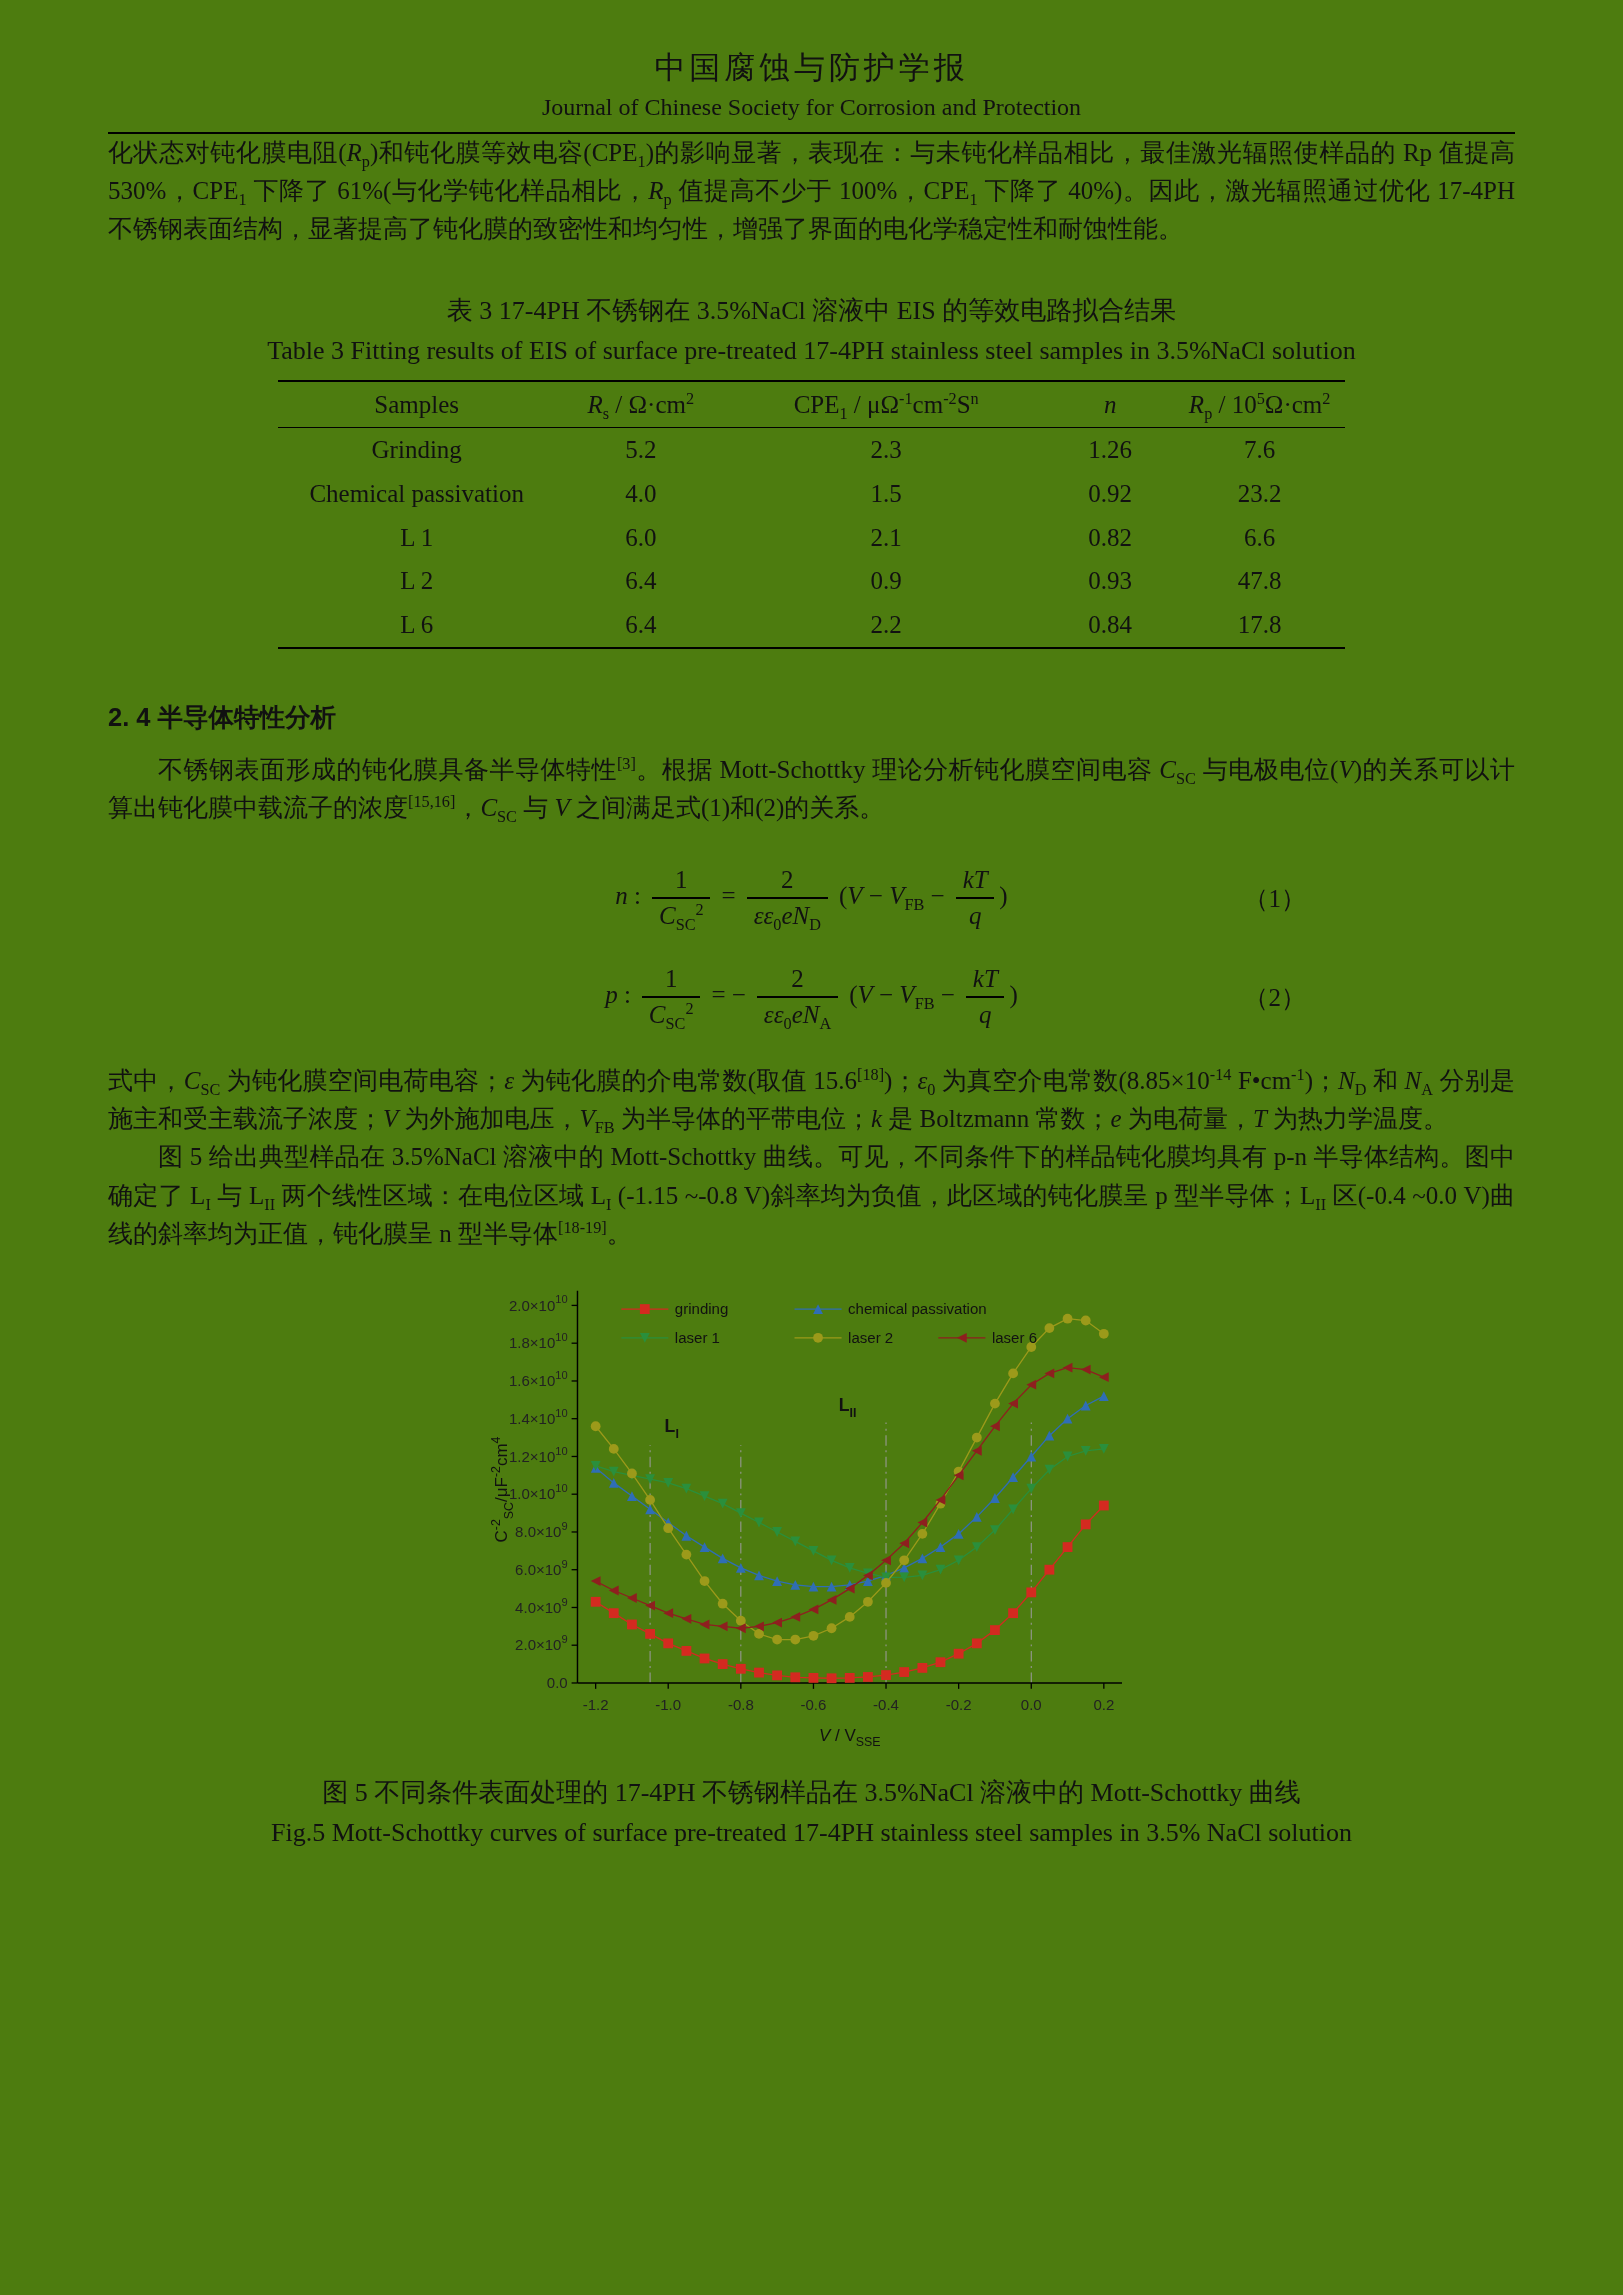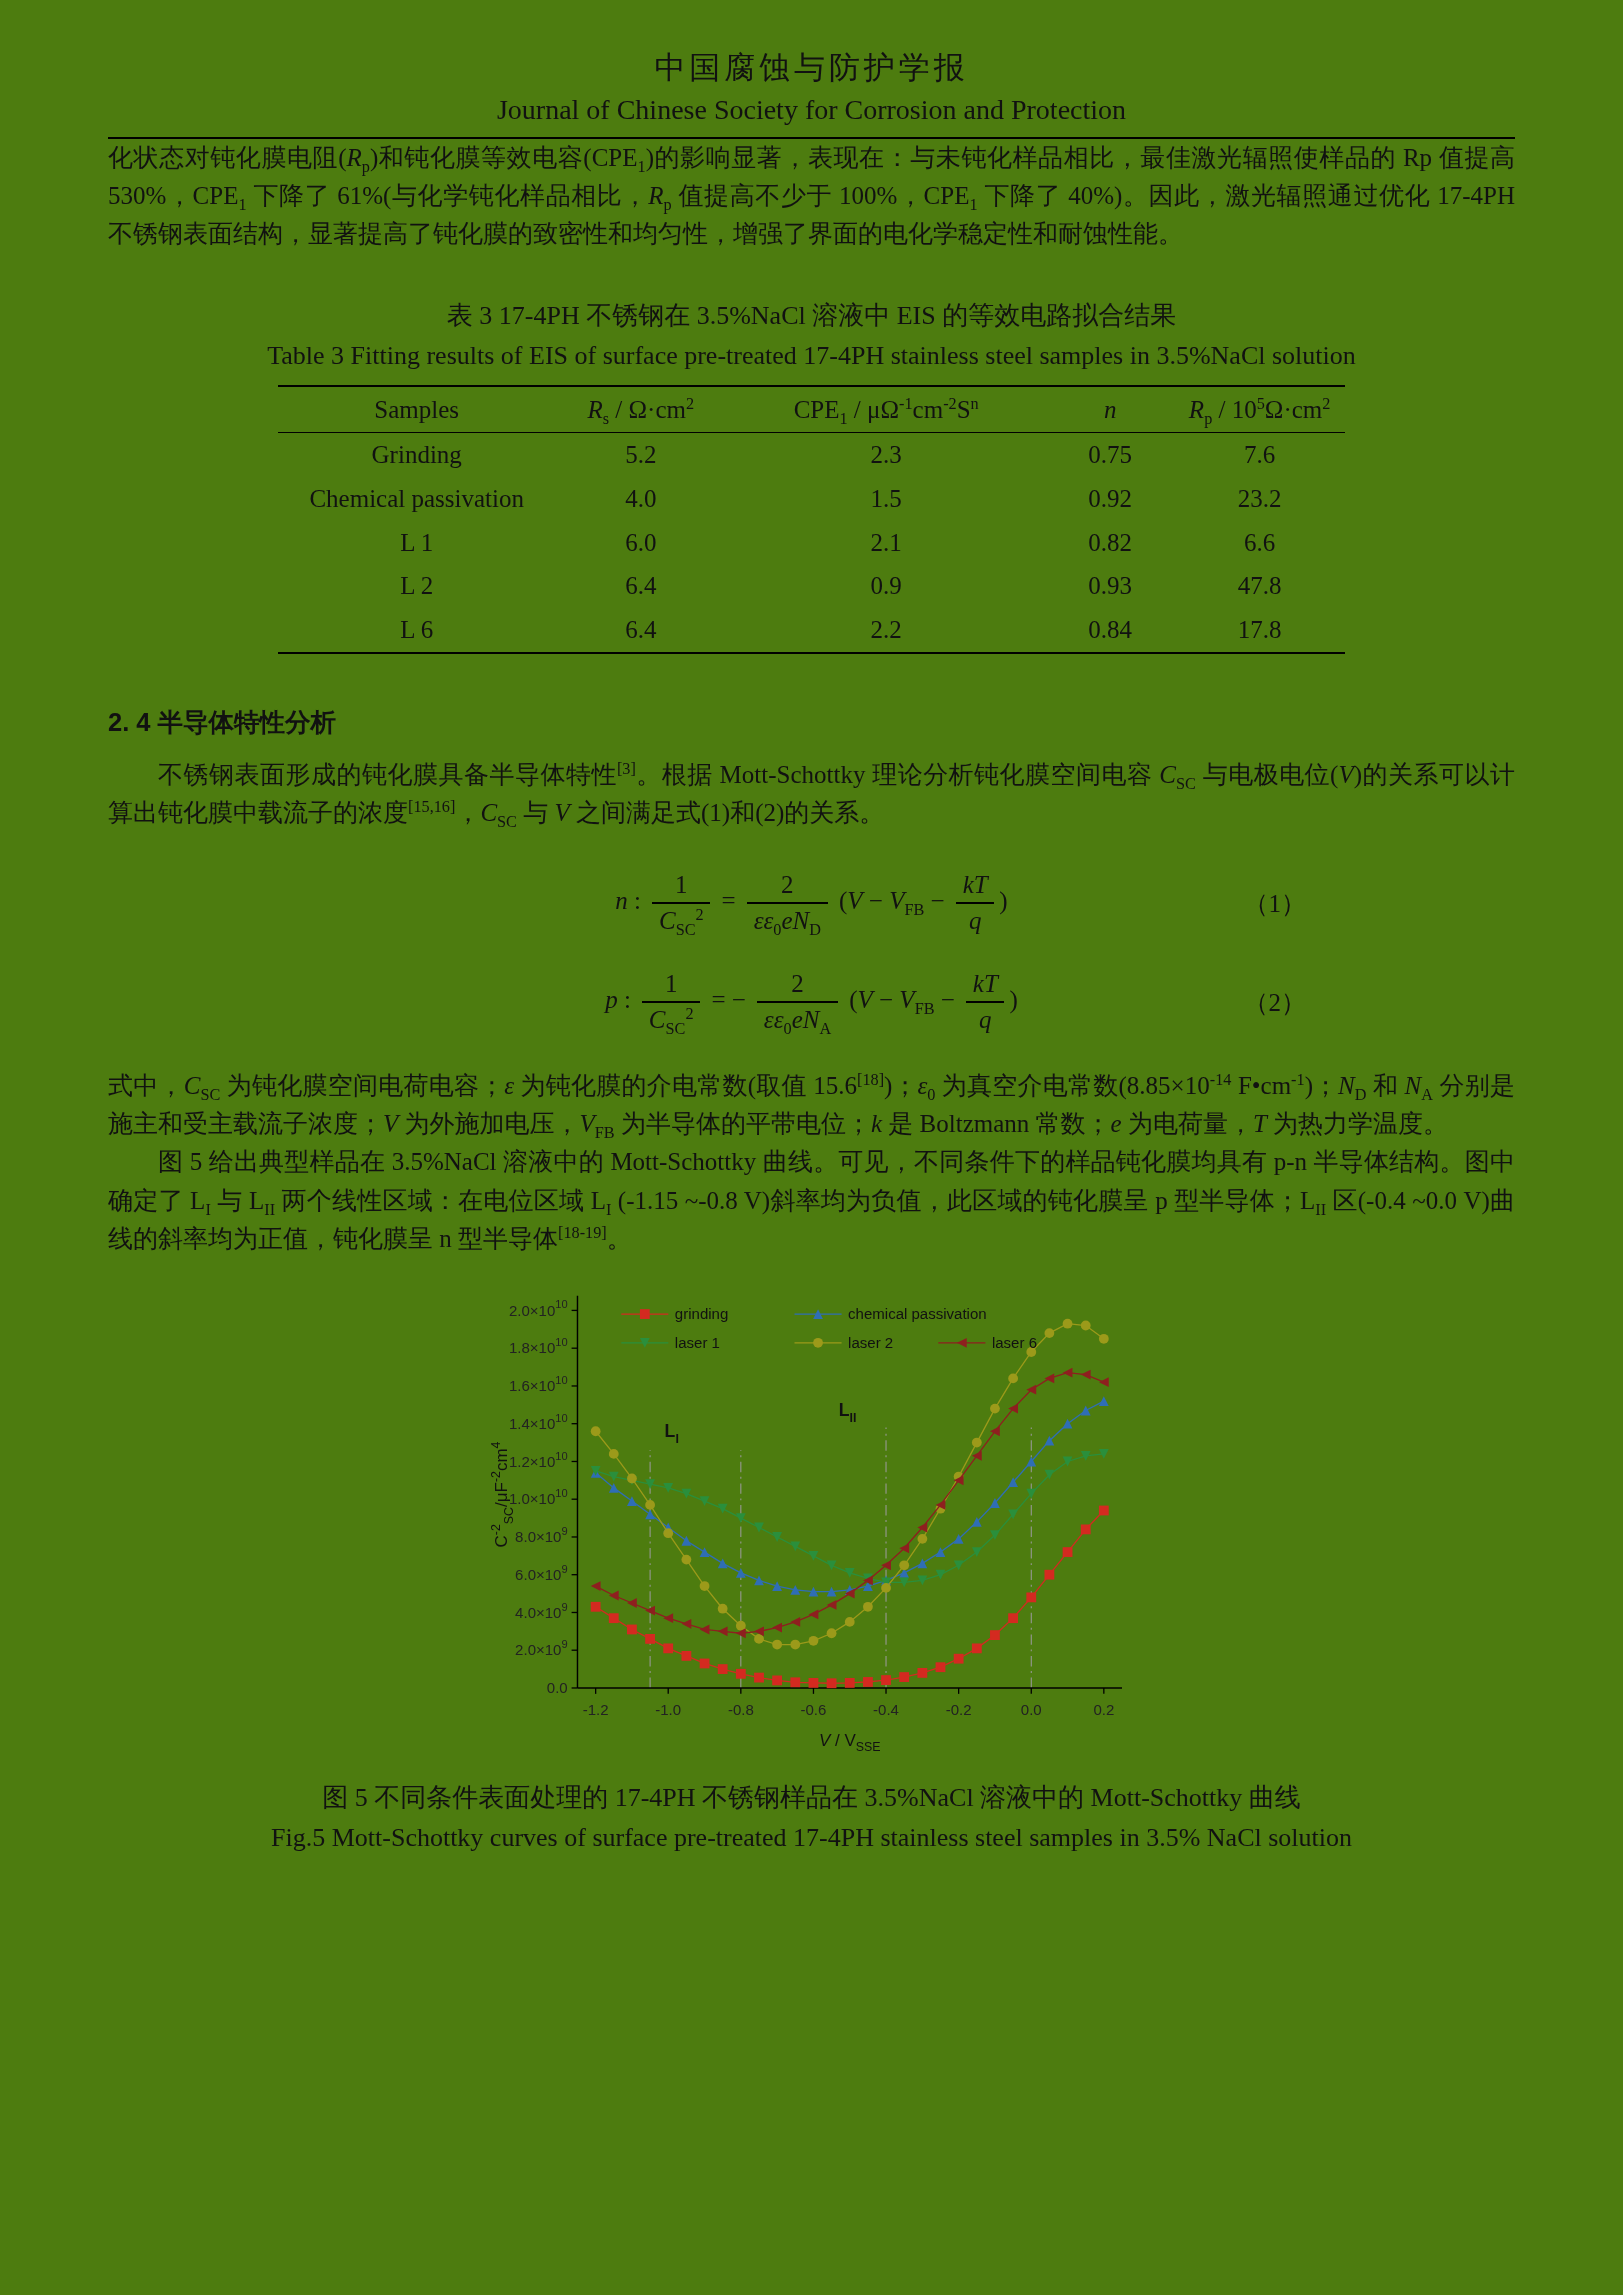--- a/index.html
+++ b/index.html
@@ -8,21 +8,21 @@
     width:1623px;height:2295px;
     box-sizing:border-box;
     padding:47px 108px 0 108px;
     background:#4d7c0f;
     overflow:hidden;
     font-family:"Liberation Serif","DejaVu Serif",serif;
     color:#111;
   }
   
   .j-zh{text-align:center;font-size:31px;letter-spacing:3.9px;}
-  .j-en{text-align:center;font-size:28px;margin-top:5.2px;}
+  .j-en{text-align:center;font-size:24px;margin-top:5.2px;}
   .rule{border-bottom:2.6px solid #000;margin-top:10.5px;}
   
   p.body{font-size:25px;line-height:1.53;text-align:justify;margin:0;}
   .p-intro{margin-top:19.6px;}
   .indent{text-indent:2em;}
   sub,sup{font-size:0.65em;line-height:0;}
   i{font-style:italic;}
   
   .cap{font-size:26px;text-align:center;line-height:1.32;}
   .cap-zh-t{margin-top:46px;}
@@ -79,21 +79,21 @@
           <th>CPE<sub>1</sub> / μΩ<sup>-1</sup>cm<sup>-2</sup>S<sup>n</sup></th>
           <th><i>n</i></th>
           <th><i>R</i><sub>p</sub> / 10<sup>5</sup>Ω·cm<sup>2</sup></th>
         </tr>
       </thead>
     <tbody id="tbl-body">
         <tr>
           <td>Grinding</td>
           <td>5.2</td>
           <td>2.3</td>
-          <td>0.75</td>
+          <td>1.26</td>
           <td>7.6</td>
         </tr>
         <tr>
           <td>Chemical passivation</td>
           <td>4.0</td>
           <td>1.5</td>
           <td>0.92</td>
           <td>23.2</td>
         </tr>
         <tr>

